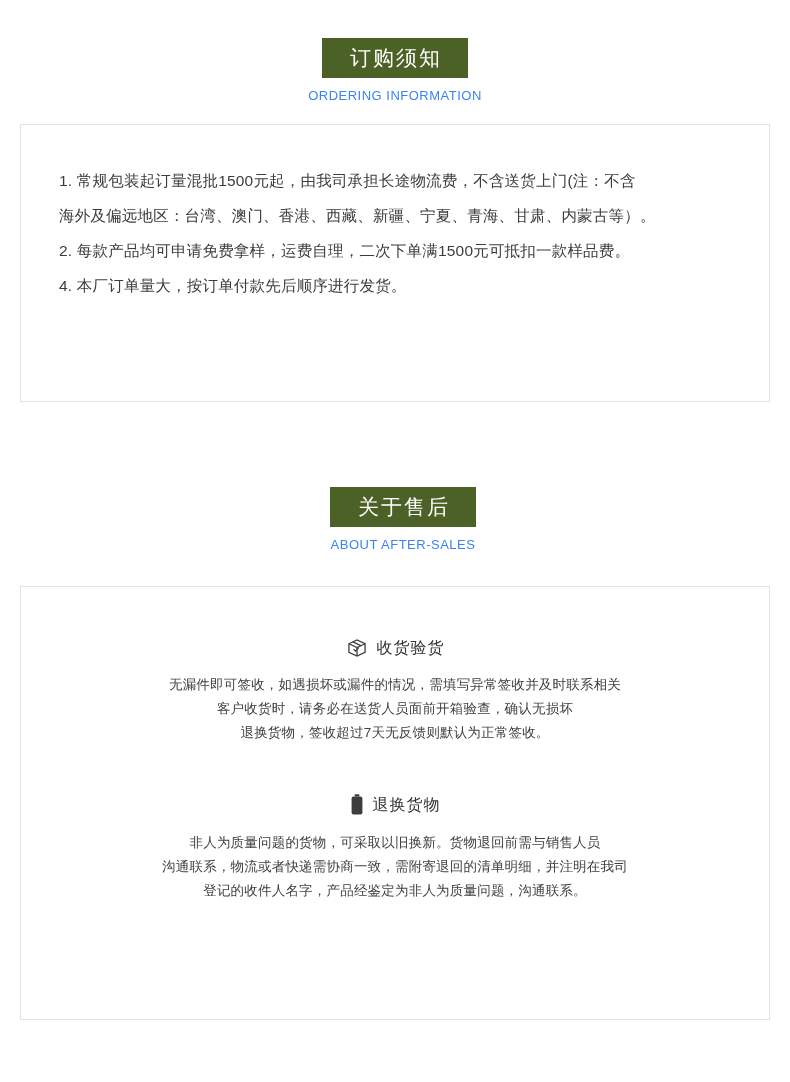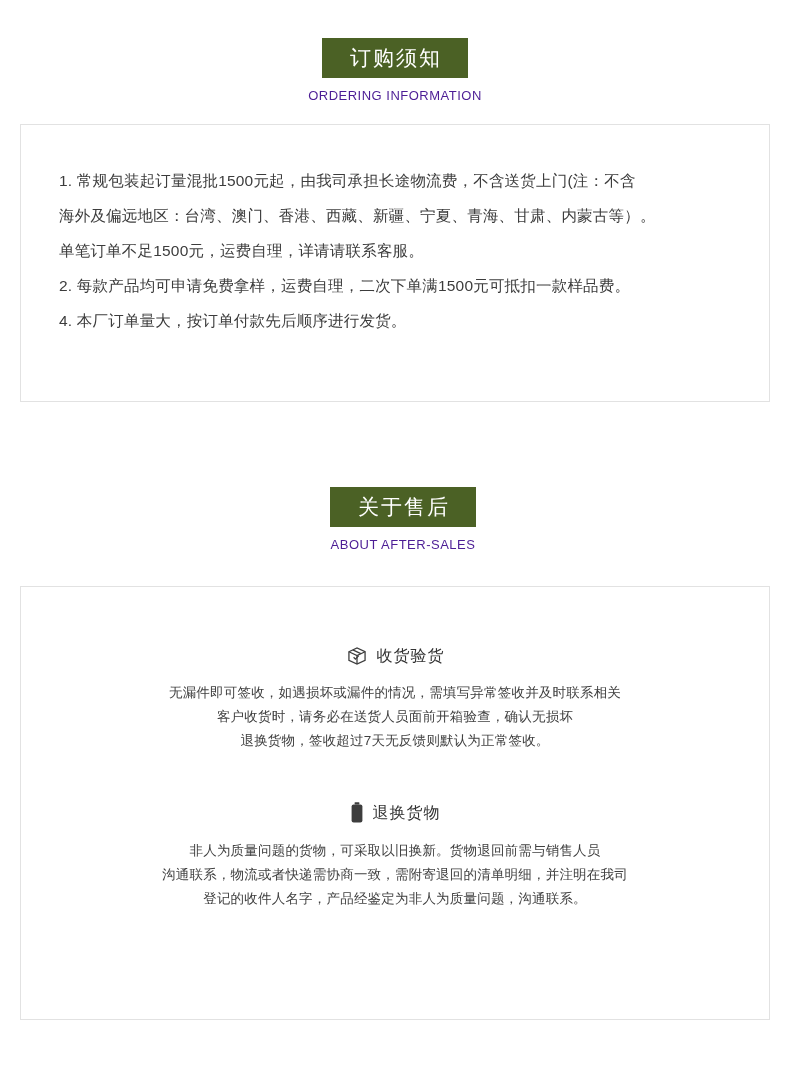--- a/index.html
+++ b/index.html
@@ -29,21 +29,21 @@
     display: inline-block;
     background: #4b6125;
     color: #ffffff;
     font-size: 21px;
     letter-spacing: 2px;
     padding: 9px 26px 10px 28px;
     line-height: 1;
     font-family: "Liberation Sans", sans-serif;
   }
   .head-sub {
-    color: #4c1d95;
+    color: #3b82f6;
     font-size: 13px;
     letter-spacing: 0.5px;
     margin-top: 10px;
     font-family: "Liberation Sans", sans-serif;
   }
 
   
   .panel {
     border: 1px solid #e2e2e2;
     box-sizing: border-box;
@@ -83,21 +83,21 @@
     top: 487px;
     width: 790px;
     padding-left: 8px;
   }
   #after-panel {
     position: absolute;
     left: 20px;
     top: 586px;
     width: 750px;
     height: 434px;
-    padding: 16px;
+    padding: 8px;
   }
   .as-group {
     text-align: center;
   }
   #as-group-1 { margin-top: 42px; }
   #as-group-2 { margin-top: 48px; }
   #as-group-3 { margin-top: 46px; }
 
   .as-title-row {
     display: flex;
@@ -135,21 +135,20 @@
 <div class="page">
 
   <div class="section-head" id="ordering-head">
     <div class="head-badge">订购须知</div>
     <div class="head-sub">ORDERING INFORMATION</div>
   </div>
 
   <div class="panel" id="ordering-panel">
     <div class="order-line">1. 常规包装起订量混批1500元起，由我司承担长途物流费，不含送货上门(注：不含</div>
     <div class="order-line indent">海外及偏远地区：台湾、澳门、香港、西藏、新疆、宁夏、青海、甘肃、内蒙古等）。</div>
-    <div class="order-line indent">单笔订单不足1500元，运费自理，详请请联系客服。</div>
     <div class="order-line">2. 每款产品均可申请免费拿样，运费自理，二次下单满1500元可抵扣一款样品费。</div>
     <div class="order-line">4. 本厂订单量大，按订单付款先后顺序进行发货。</div>
   </div>
 
   <div class="section-head" id="after-head">
     <div class="head-badge">关于售后</div>
     <div class="head-sub">ABOUT AFTER-SALES</div>
   </div>
 
   <div class="panel" id="after-panel">

